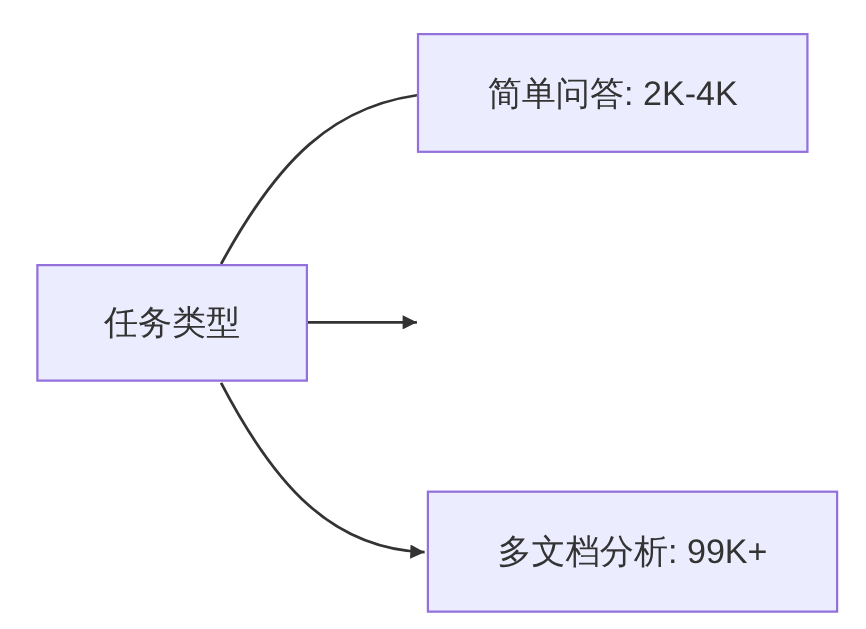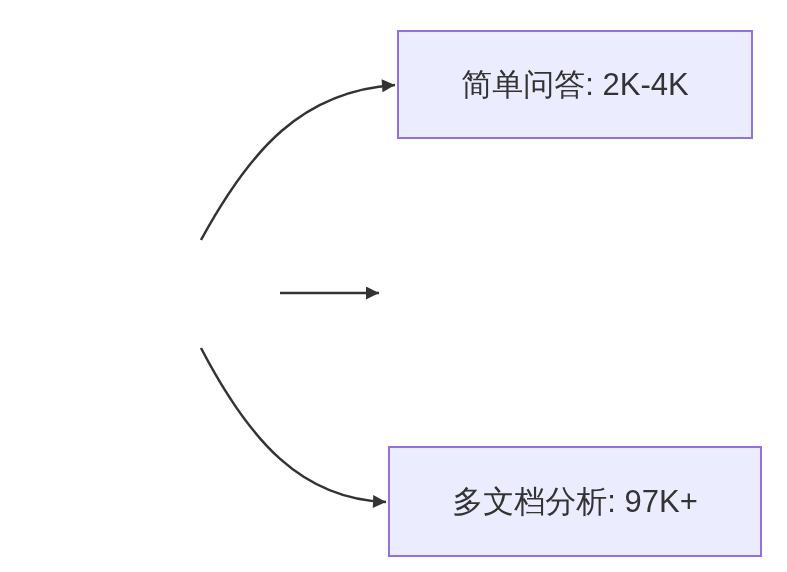--- a/index.html
+++ b/index.html
@@ -45,43 +45,46 @@
     color: var(--text);
     display: flex;
     align-items: center;
     justify-content: center;
     text-align: center;
     font-size: 31px;
     line-height: 1.2;
     white-space: nowrap;
   }
   .node-root   { left: 33px;  top: 240px; width: 247px; height: 107px; }
-  .node-b1     { left: 397px; top: 30px;  width: 356px; height: 109px; }
+  .node-b1     { left: 379px; top: 30px;  width: 356px; height: 109px; }
   .node-b2     { left: 381px; top: 239px; width: 391px; height: 109px; }
   .node-b3     { left: 388px; top: 446px; width: 374px; height: 111px; }
 </style>
 </head>
 <body>
 
 <div class="canvas">
 
   <svg class="edges" viewBox="0 0 787 572" xmlns="http://www.w3.org/2000/svg" aria-hidden="true">
     <defs>
       <marker id="arrow" viewBox="0 0 10 10" refX="10" refY="5" markerWidth="15" markerHeight="13" orient="auto" markerUnits="userSpaceOnUse">
         <path class="arrowhead" d="M 0 0 L 10 5 L 0 10 z"></path>
       </marker>
     </defs>
     <path class="edge" d="M 201 240 C 250 150, 302 91, 395 85" marker-end="url(#arrow)"></path>
     <path class="edge" d="M 280 293 L 379 293" marker-end="url(#arrow)"></path>
     <path class="edge" d="M 201 348 C 250 442, 302 499, 386 502" marker-end="url(#arrow)"></path>
   </svg>
 
+  <div class="node node-root">
+    <span>任务类型</span>
+  </div>
 
   <div class="node node-b1">
     <span>简单问答: 2K-4K</span>
   </div>
 
 
   <div class="node node-b3">
-    <span>多文档分析: 97K+</span>
+    <span>多文档分析: 99K+</span>
   </div>
 
 </div>
 
 </body></html>

